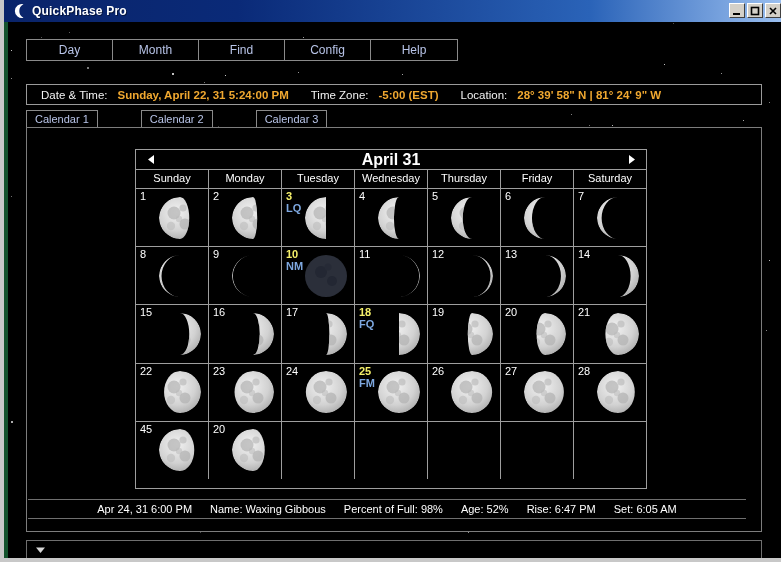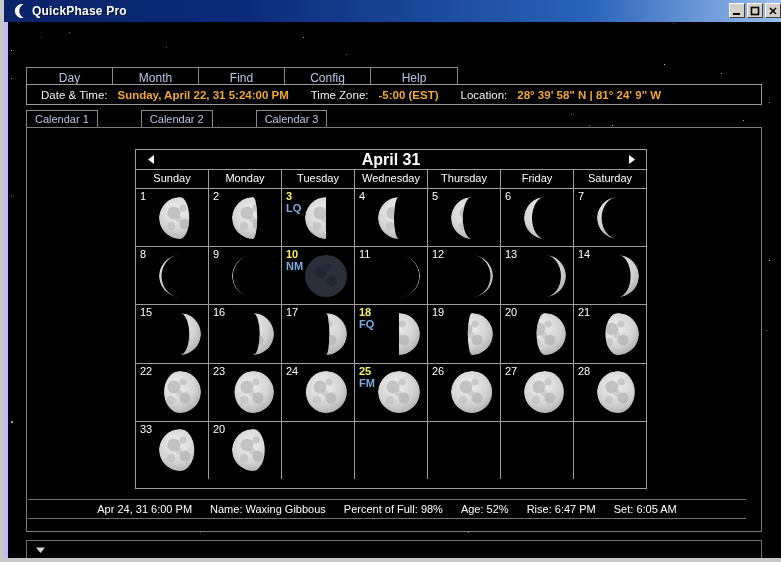--- a/index.html
+++ b/index.html
@@ -6,21 +6,21 @@
   html,body{margin:0;padding:0;}
   body{
     width:781px;height:562px;overflow:hidden;
     background:#000;
     font-family:"Liberation Sans", sans-serif;
     -webkit-font-smoothing:none;
   }
   
   .window{
     position:absolute;left:0;top:0;width:781px;height:562px;
-    background:#c4b5fd;
+    background:#14532d;
     border-left:4px solid #c8c8c8;
     border-right:4px solid #c8c8c8;
     border-bottom:4px solid #c8c8c8;
     border-top:0;
     box-sizing:border-box;
   }
   .titlebar{
     position:absolute;left:0;top:0;width:781px;height:22px;
     background:linear-gradient(to right,#0a246a 0%,#0a2a78 30%,#2a63b8 75%,#9cc0f0 100%);
     display:flex;align-items:center;
@@ -58,21 +58,20 @@
   }
   .stars{position:absolute;left:0;top:0;width:773px;height:536px;pointer-events:none;}
   .star{position:absolute;width:1px;height:1px;background:#c9c9c9;}
   .star.b{width:2px;height:2px;background:#e6e6e6;}
 
   
   .navbar{
     position:absolute;left:18px;top:17px;display:flex;
     border:1px solid #8a8a8a;box-sizing:border-box;height:22px;
     background:#000;
-    margin-top:28px;
   }
   .navbtn{
     width:86px;height:20px;line-height:20px;text-align:center;
     color:#b8c4e8;font-size:12px;background:#000;
     border-right:1px solid #8a8a8a;box-sizing:border-box;
     font-family:"Liberation Sans", sans-serif;
     cursor:default;
   }
   .navbtn:last-child{border-right:none;}
 
@@ -1122,21 +1121,21 @@
                       <circle cx="25" cy="12" r="3.6" fill="#bcbcbc" opacity=".7"></circle>
                       <circle cx="13" cy="30" r="4.2" fill="#bdbdbd" opacity=".6"></circle>
                       <circle cx="21" cy="23" r="3.2" fill="#b9b9b9" opacity=".55"></circle>
                     </g>
                   </svg>
                 </div>
               </div>
             </div>
             <div class="week">
               <div class="cell">
-                <div class="daynum">33</div>
+                <div class="daynum">45</div>
                 <div class="moonwrap">
                   <svg width="44" height="44" viewBox="0 0 44 44">
                     <defs>
                       <clipPath id="mg28">
                         <path d="M 22 1 A 21 21 0 0 0 22 43 A 14.28 21 0 0 0 22 1 Z"></path>
                       </clipPath>
                       <radialGradient id="mg28g" cx="42%" cy="36%" r="72%">
                         <stop offset="0%" stop-color="#f2f2f2"></stop>
                         <stop offset="62%" stop-color="#d2d2d2"></stop>
                         <stop offset="100%" stop-color="#a8a8a8"></stop>

